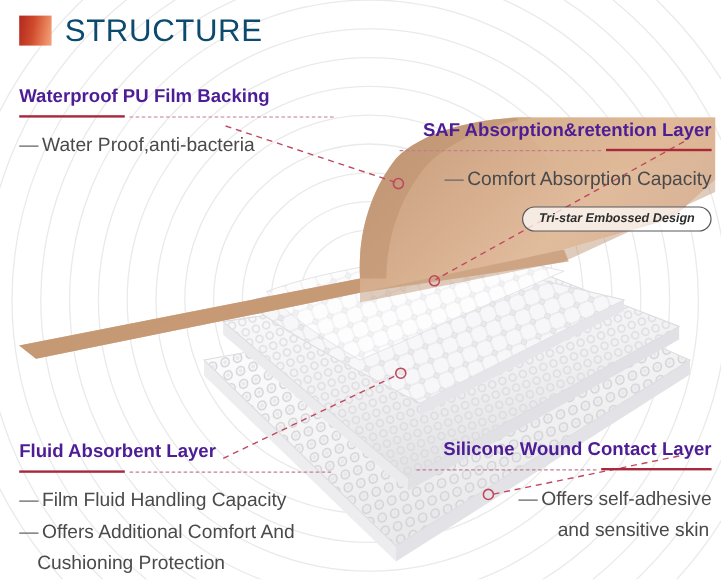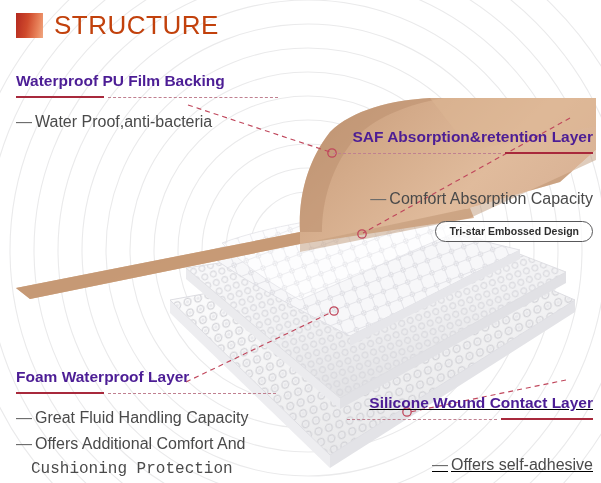--- a/index.html
+++ b/index.html
@@ -21,67 +21,67 @@
   
   #connectors{position:absolute;left:0;top:0;width:601px;height:483px;z-index:3;}
 
   
   #header{position:absolute;left:16px;top:10px;z-index:6;display:flex;align-items:center;gap:11px;}
   #brand-mark{
     width:27px;height:25px;
     background:linear-gradient(100deg,#b3281f 0%,#cf4a2c 42%,#e8825a 78%,#f0a882 100%);
   }
   #page-title{
-    font-size:26px;letter-spacing:.5px;color:#c2410c;font-weight:400;
+    font-size:26px;letter-spacing:.5px;color:#0c4a6e;font-weight:400;
     font-family:"Liberation Sans",sans-serif;
   }
 
   
   .callout{position:absolute;z-index:5;}
   .callout .c-head{
     font-size:15.5px;font-weight:700;color:#4c1d95;white-space:nowrap;
     line-height:1.15;
   }
   .callout .rule{height:9px;position:relative;margin-top:3px;}
   .rule .solid{position:absolute;top:3px;height:2.6px;background:#a8293c;}
   .rule .dashed{
     position:absolute;top:4px;height:0;
     border-top:1.6px dashed #c08090;
   }
   .callout ul{list-style:none;margin:0;padding:0;}
   .callout li{
     font-size:16px;color:#4a4a4a;line-height:1.62;white-space:nowrap;
   }
   .callout li .dash{color:#6a6a6a;margin-right:3px;}
-  .callout.right .c-head,.callout.right li{text-align:right;margin-top:28px;}
+  .callout.right .c-head,.callout.right li{text-align:right;}
 
   
   #callout-pu{left:16px;top:72px;width:270px;}
   #callout-pu .solid{left:0;width:88px;}
   #callout-pu .dashed{left:92px;width:170px;}
   #callout-pu ul{margin-top:7px;}
 
   #callout-foam{left:16px;top:368px;width:275px;}
   #callout-foam .solid{left:0;width:88px;}
   #callout-foam .dashed{left:92px;width:168px;}
   #callout-foam ul{margin-top:7px;}
 
   
   #callout-saf{right:8px;top:100px;width:300px;}
   #callout-saf .solid{right:0;width:88px;}
   #callout-saf .dashed{right:92px;width:168px;}
   #callout-saf ul{margin-top:7px;}
 
-  #callout-silicone{right:8px;top:366px;width:300px;text-decoration:underline;}
+  #callout-silicone{right:8px;top:366px;width:300px;}
   #callout-silicone .solid{right:0;width:92px;}
   #callout-silicone .dashed{right:96px;width:150px;}
   #callout-silicone ul{margin-top:8px;}
 
   
-  #badge-wrap{display:flex;justify-content:flex-end;margin-top:9px;}
+  #badge-wrap{display:flex;justify-content:flex-end;margin-top:9px;font-style:italic;}
   #tristar-badge{
     border:1.3px solid #58585a;border-radius:14px;
     padding:3px 13px 4px 13px;
     font-size:10.5px;font-weight:700;color:#2e2e2e;
     background:rgba(255,255,255,.72);
     white-space:nowrap;
   }
 </style>
 </head>
 <body>
@@ -238,36 +238,37 @@
     </div>
     <ul>
       <li><span class="dash">—</span><span>Comfort Absorption Capacity</span></li>
     </ul>
     <div id="badge-wrap">
       <div id="tristar-badge">Tri-star Embossed Design</div>
     </div>
   </div>
 
   <div class="callout left" id="callout-foam">
-    <div class="c-head">Foam Waterproof Layer</div>
-    <div class="rule">
-      <span class="solid"></span>
-      <span class="dashed"></span>
-    </div>
-    <ul>
-      <li><span class="dash">—</span><span>Great Fluid Handling Capacity</span></li>
+    <div class="c-head">Fluid Absorbent Layer</div>
+    <div class="rule">
+      <span class="solid"></span>
+      <span class="dashed"></span>
+    </div>
+    <ul>
+      <li><span class="dash">—</span><span>Film Fluid Handling Capacity</span></li>
       <li><span class="dash">—</span><span>Offers Additional Comfort And</span></li>
-      <li style="padding-left:15px;font-family:Liberation Mono, monospace;"><span>Cushioning Protection</span></li>
+      <li style="padding-left:15px;"><span>Cushioning Protection</span></li>
     </ul>
   </div>
 
   <div class="callout right" id="callout-silicone">
     <div class="c-head">Silicone Wound Contact Layer</div>
     <div class="rule">
       <span class="dashed"></span>
       <span class="solid"></span>
     </div>
     <ul>
       <li><span class="dash">—</span><span>Offers self-adhesive</span></li>
+      <li style="padding-right:2px;"><span>and sensitive skin</span></li>
     </ul>
   </div>
 
 </div>
 
 </body></html>

